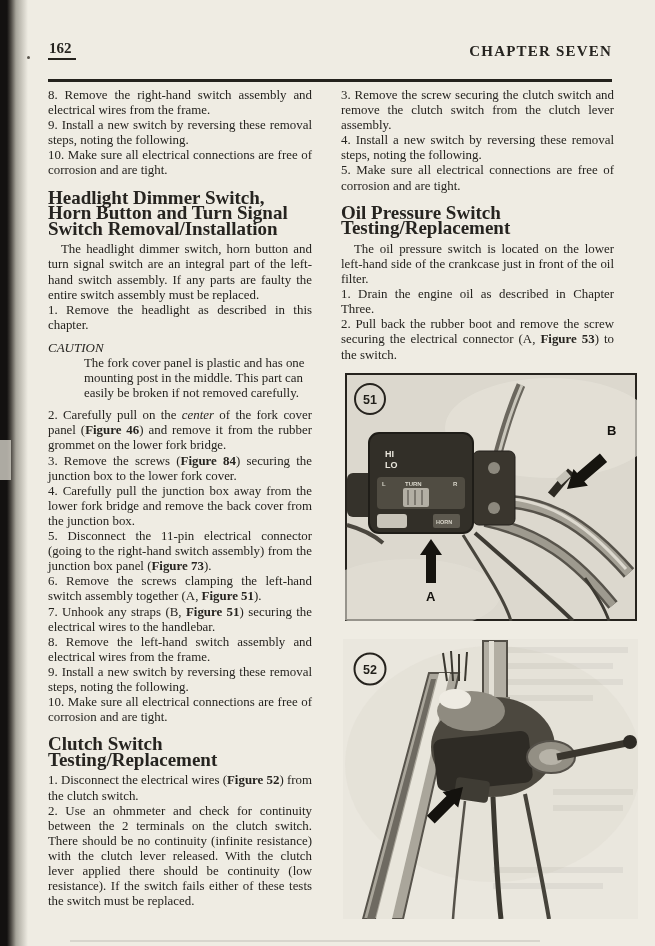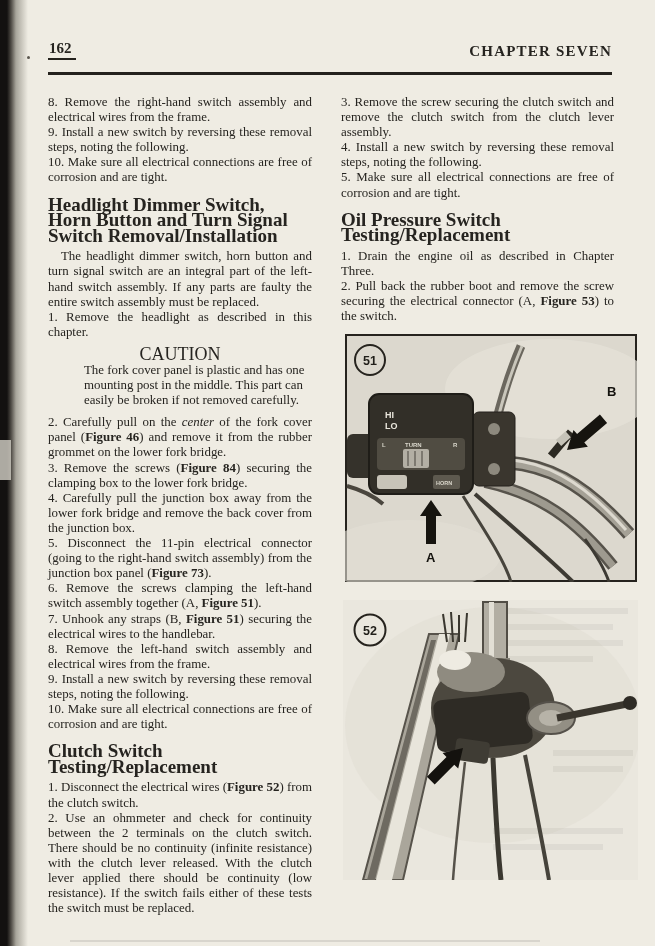--- a/index.html
+++ b/index.html
@@ -4,32 +4,32 @@
 <style>
   html,body{margin:0;padding:0;background:#efece3;}
   .page{position:relative;width:655px;height:946px;background:#efece3;overflow:hidden;
         font-family:"Liberation Serif", serif;color:#262420;}
   .binding{position:absolute;left:0;top:0;width:28px;height:946px;
         background:linear-gradient(90deg,#131110 0px,#131110 7px,#4e4a44 11px,#a8a59b 16px,rgba(190,187,178,0) 28px);}
   .binding-notch{position:absolute;left:0;top:440px;width:11px;height:40px;background:#c9c6bc;opacity:.85;}
   .speck{position:absolute;left:27px;top:56px;width:3px;height:3px;background:#5a564e;border-radius:50%;}
   .bottom-smudge{position:absolute;left:70px;bottom:4px;width:470px;height:2px;background:rgba(90,86,78,.15);}
   .header{position:absolute;left:48px;right:43px;top:40px;display:flex;justify-content:space-between;align-items:flex-end;
-        border-bottom:3px solid #24221d;padding-bottom:12px;font-weight:bold;font-size:15px;}
+        border-bottom:3px solid #24221d;padding-bottom:19px;font-weight:bold;font-size:15px;}
   .pagenum{border-bottom:2px solid #24221d;padding:0 4px 1px 1px;}
   .chapter{letter-spacing:1.2px;}
-  .columns{position:absolute;left:48px;top:95px;width:566px;display:flex;gap:29px;}
+  .columns{position:absolute;left:48px;top:88px;width:566px;display:flex;gap:29px;}
   .col{width:273px;font-size:12.9px;line-height:15.1px;text-align:justify;}
   p.body{margin:0;}
   p.indent{text-indent:13px;}
   h3{font-size:19px;line-height:15.6px;font-weight:bold;margin:11px 0 6px 0;white-space:pre-line;text-align:left;}
   .seg-b{font-weight:bold;margin-top:39px;}
   .seg-i{font-style:italic;}
   .caution{margin:7px 0 7px 0;}
-  .caution-title{text-align:center;font-size:18px;margin-bottom:1px;}
+  .caution-title{font-style:italic;font-size:13px;margin-bottom:1px;}
   .caution-body{margin-left:36px;width:224px;text-align:left;}
   svg.fig{display:block;}
   .fig51{margin:10px 0 0 4px;}
   .fig52{margin:18px 0 0 2px;}
   .figlabel{font-family:"Liberation Sans", sans-serif;font-weight:bold;}
 </style>
 </head>
 <body>
 
 <div class="page">
@@ -52,40 +52,41 @@
       <h3>Headlight Dimmer Switch,
 Horn Button and Turn Signal
 Switch Removal/Installation</h3>
       <p class="body indent"><span>The headlight dimmer switch, horn button and turn signal switch are an integral part of the left-hand switch assembly. If any parts are faulty the entire switch assembly must be replaced.</span></p>
       <p class="body"><span>1. Remove the headlight as described in this chapter.</span></p>
       <div class="caution">
         <div class="caution-title">CAUTION</div>
         <div class="caution-body">The fork cover panel is plastic and has one mounting post in the middle. This part can easily be broken if not removed carefully.</div>
       </div>
       <p class="body"><span>2. Carefully pull on the </span><span class="seg-i">center</span><span> of the fork cover panel (</span><span class="seg-b">Figure 46</span><span>) and remove it from the rubber grommet on the lower fork bridge.</span></p>
-      <p class="body"><span>3. Remove the screws (</span><span class="seg-b">Figure 84</span><span>) securing the clamping box to the lower fork bridge.</span></p>
+      <p class="body"><span>3. Remove the screws (</span><span class="seg-b">Figure 84</span><span>) securing the junction box to the lower fork cover.</span></p>
       <p class="body"><span>4. Carefully pull the junction box away from the lower fork bridge and remove the back cover from the junction box.</span></p>
       <p class="body"><span>5. Disconnect the 11-pin electrical connector (going to the right-hand switch assembly) from the junction box panel (</span><span class="seg-b">Figure 73</span><span>).</span></p>
       <p class="body"><span>6. Remove the screws clamping the left-hand switch assembly together (A, </span><span class="seg-b">Figure 51</span><span>).</span></p>
       <p class="body"><span>7. Unhook any straps (B, </span><span class="seg-b">Figure 51</span><span>) securing the electrical wires to the handlebar.</span></p>
       <p class="body"><span>8. Remove the left-hand switch assembly and electrical wires from the frame.</span></p>
       <p class="body"><span>9. Install a new switch by reversing these removal steps, noting the following.</span></p>
       <p class="body"><span>10. Make sure all electrical connections are free of corrosion and are tight.</span></p>
       <h3>Clutch Switch
 Testing/Replacement</h3>
       <p class="body"><span>1. Disconnect the electrical wires (</span><span class="seg-b">Figure 52</span><span>) from the clutch switch.</span></p>
       <p class="body"><span>2. Use an ohmmeter and check for continuity between the 2 terminals on the clutch switch. There should be no continuity (infinite resistance) with the clutch lever released. With the clutch lever applied there should be continuity (low resistance). If the switch fails either of these tests the switch must be replaced.</span></p>
     </div>
 
     <div class="col">
       <p class="body"><span>3. Remove the screw securing the clutch switch and remove the clutch switch from the clutch lever assembly.</span></p>
       <p class="body"><span>4. Install a new switch by reversing these removal steps, noting the following.</span></p>
       <p class="body"><span>5. Make sure all electrical connections are free of corrosion and are tight.</span></p>
       <h3>Oil Pressure Switch
 Testing/Replacement</h3>
+      <p class="body indent"><span>The oil pressure switch is located on the lower left-hand side of the crankcase just in front of the oil filter.</span></p>
       <p class="body"><span>1. Drain the engine oil as described in Chapter Three.</span></p>
       <p class="body"><span>2. Pull back the rubber boot and remove the screw securing the electrical connector (A, </span><span class="seg-b">Figure 53</span><span>) to the switch.</span></p>
 
       <svg class="fig fig51" width="292" height="248" viewBox="0 0 292 248">
         <rect x="1" y="1" width="290" height="246" fill="#dcd8ce" stroke="#26231e" stroke-width="2"></rect>
         <ellipse cx="205" cy="55" rx="105" ry="50" fill="#e6e3d9" opacity="0.7"></ellipse>
         <ellipse cx="65" cy="222" rx="90" ry="36" fill="#e3e0d6" opacity="0.6"></ellipse>
 
         <rect x="2" y="100" width="30" height="44" rx="6" fill="#35322b"></rect>
         <path d="M2 152 q 22 6 36 18" stroke="#4a463e" stroke-width="4" fill="none"></path>

